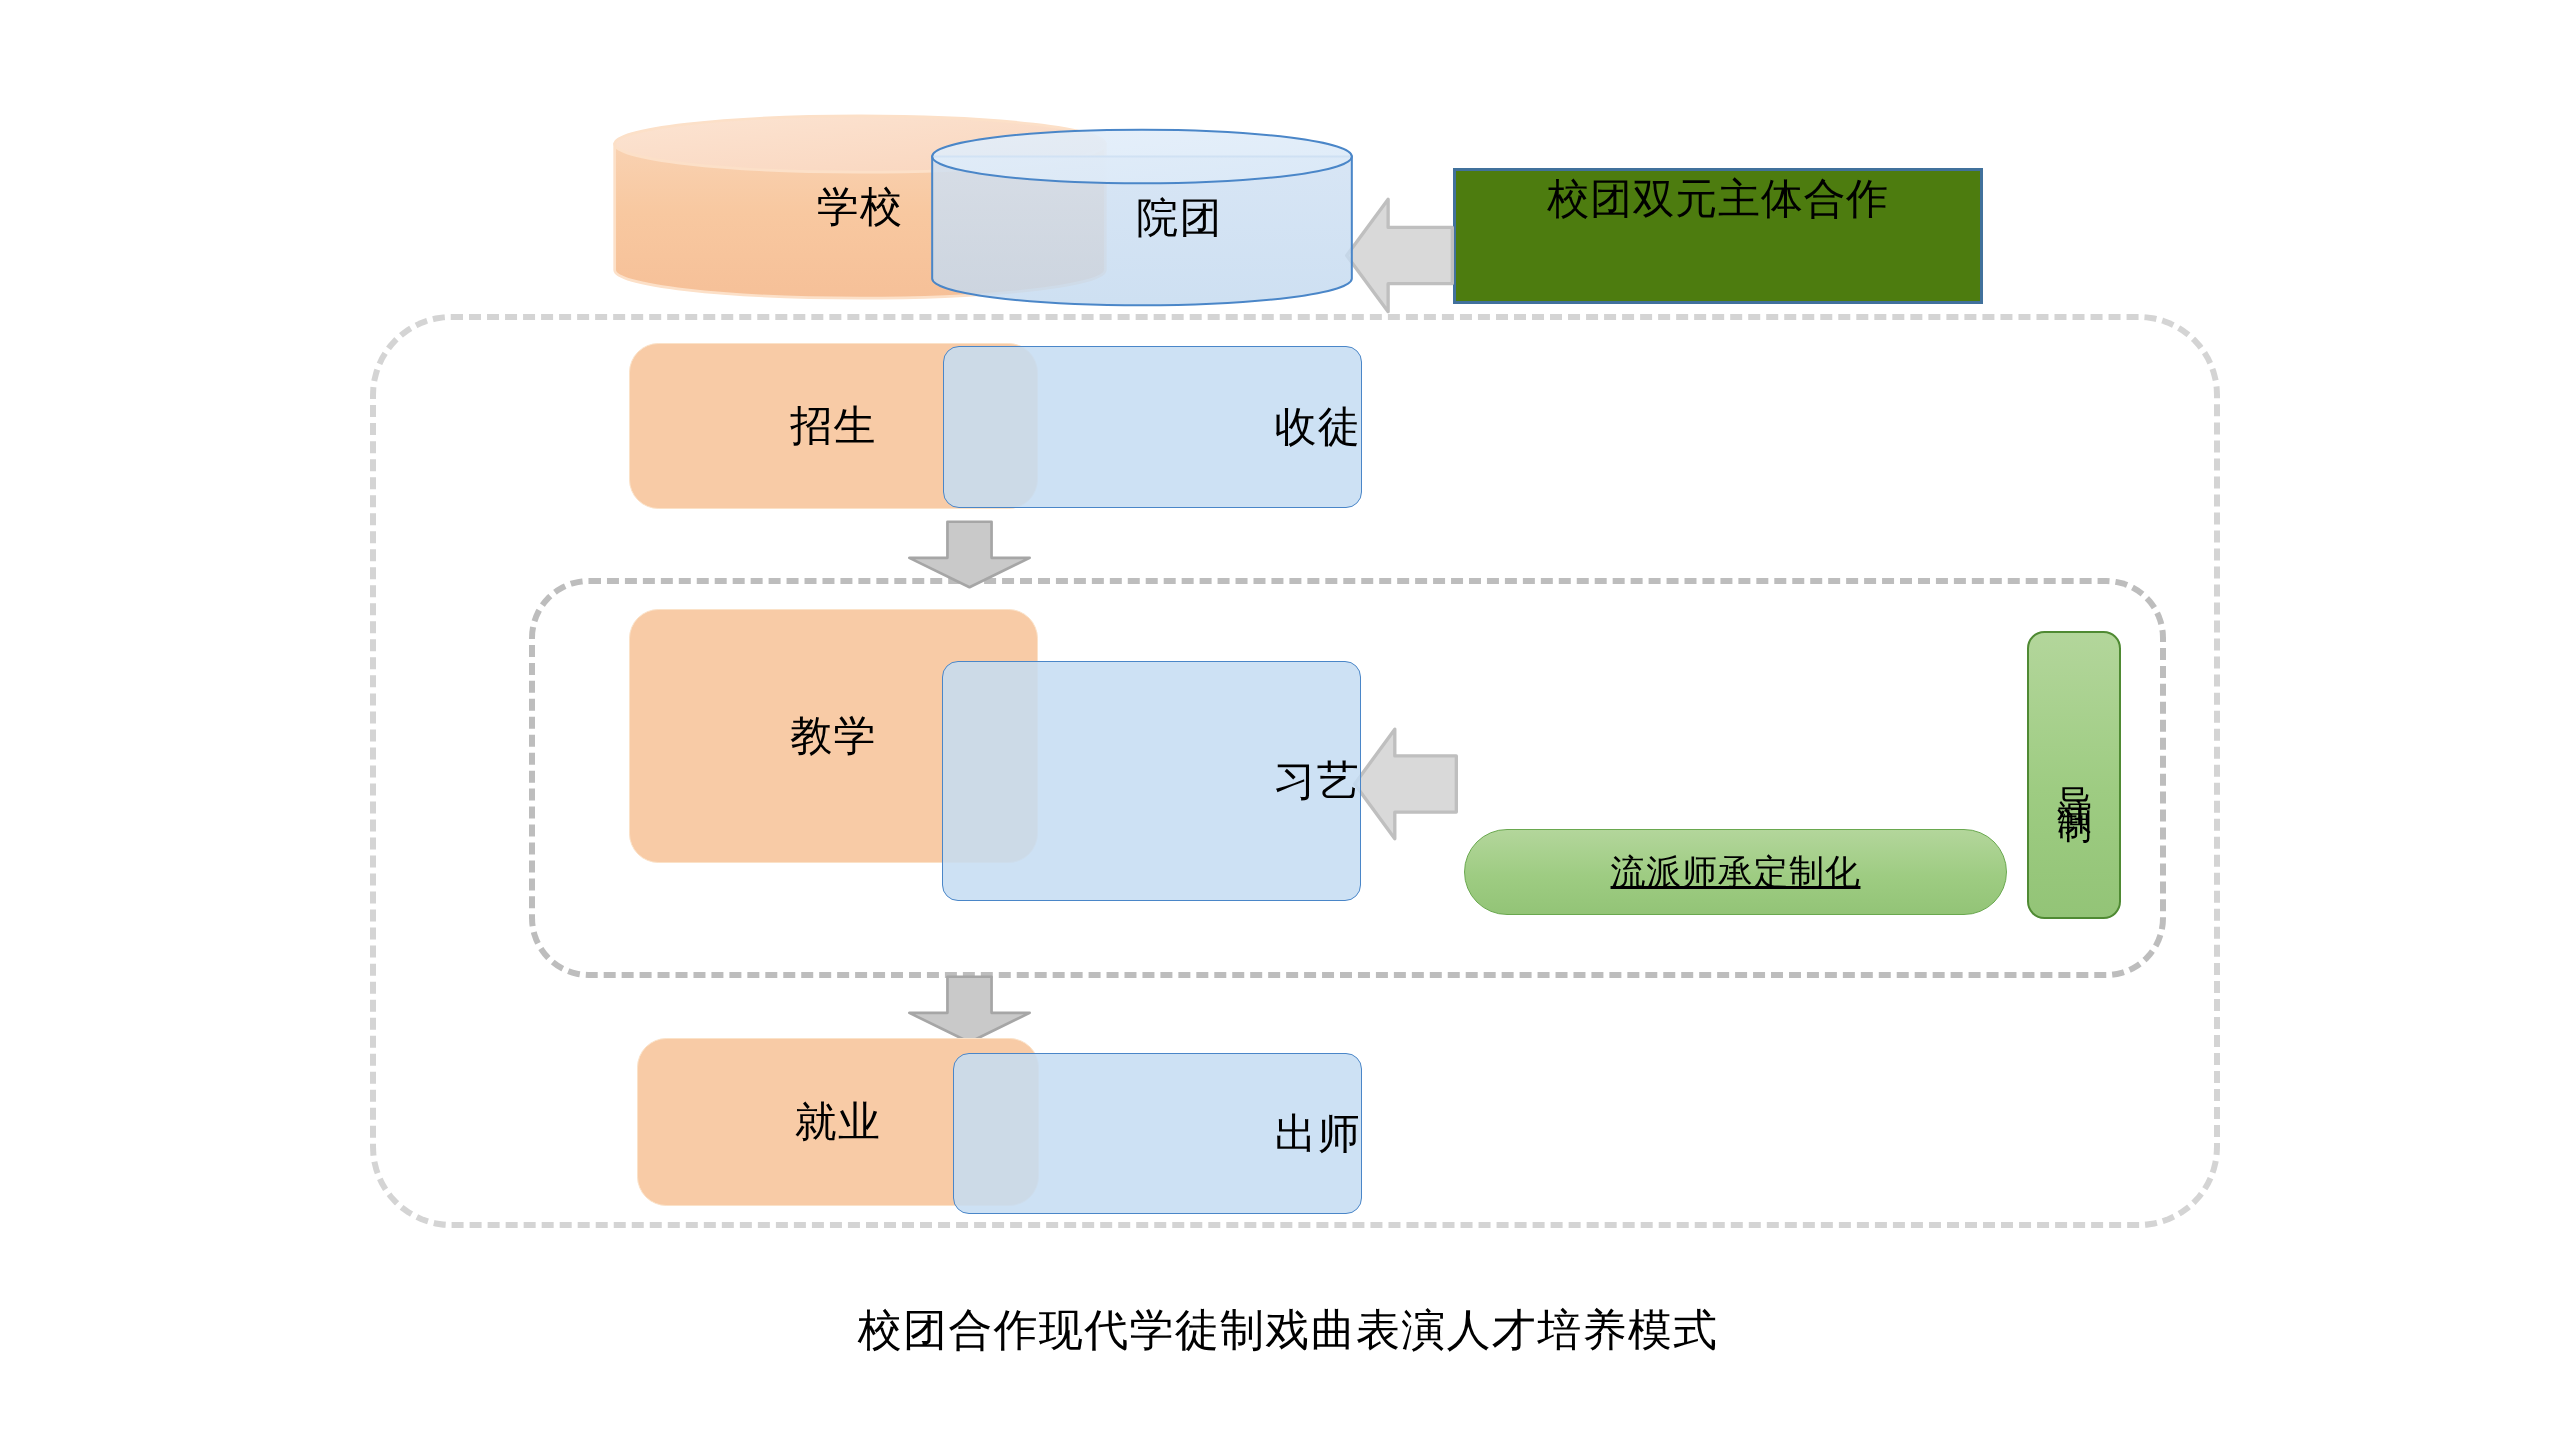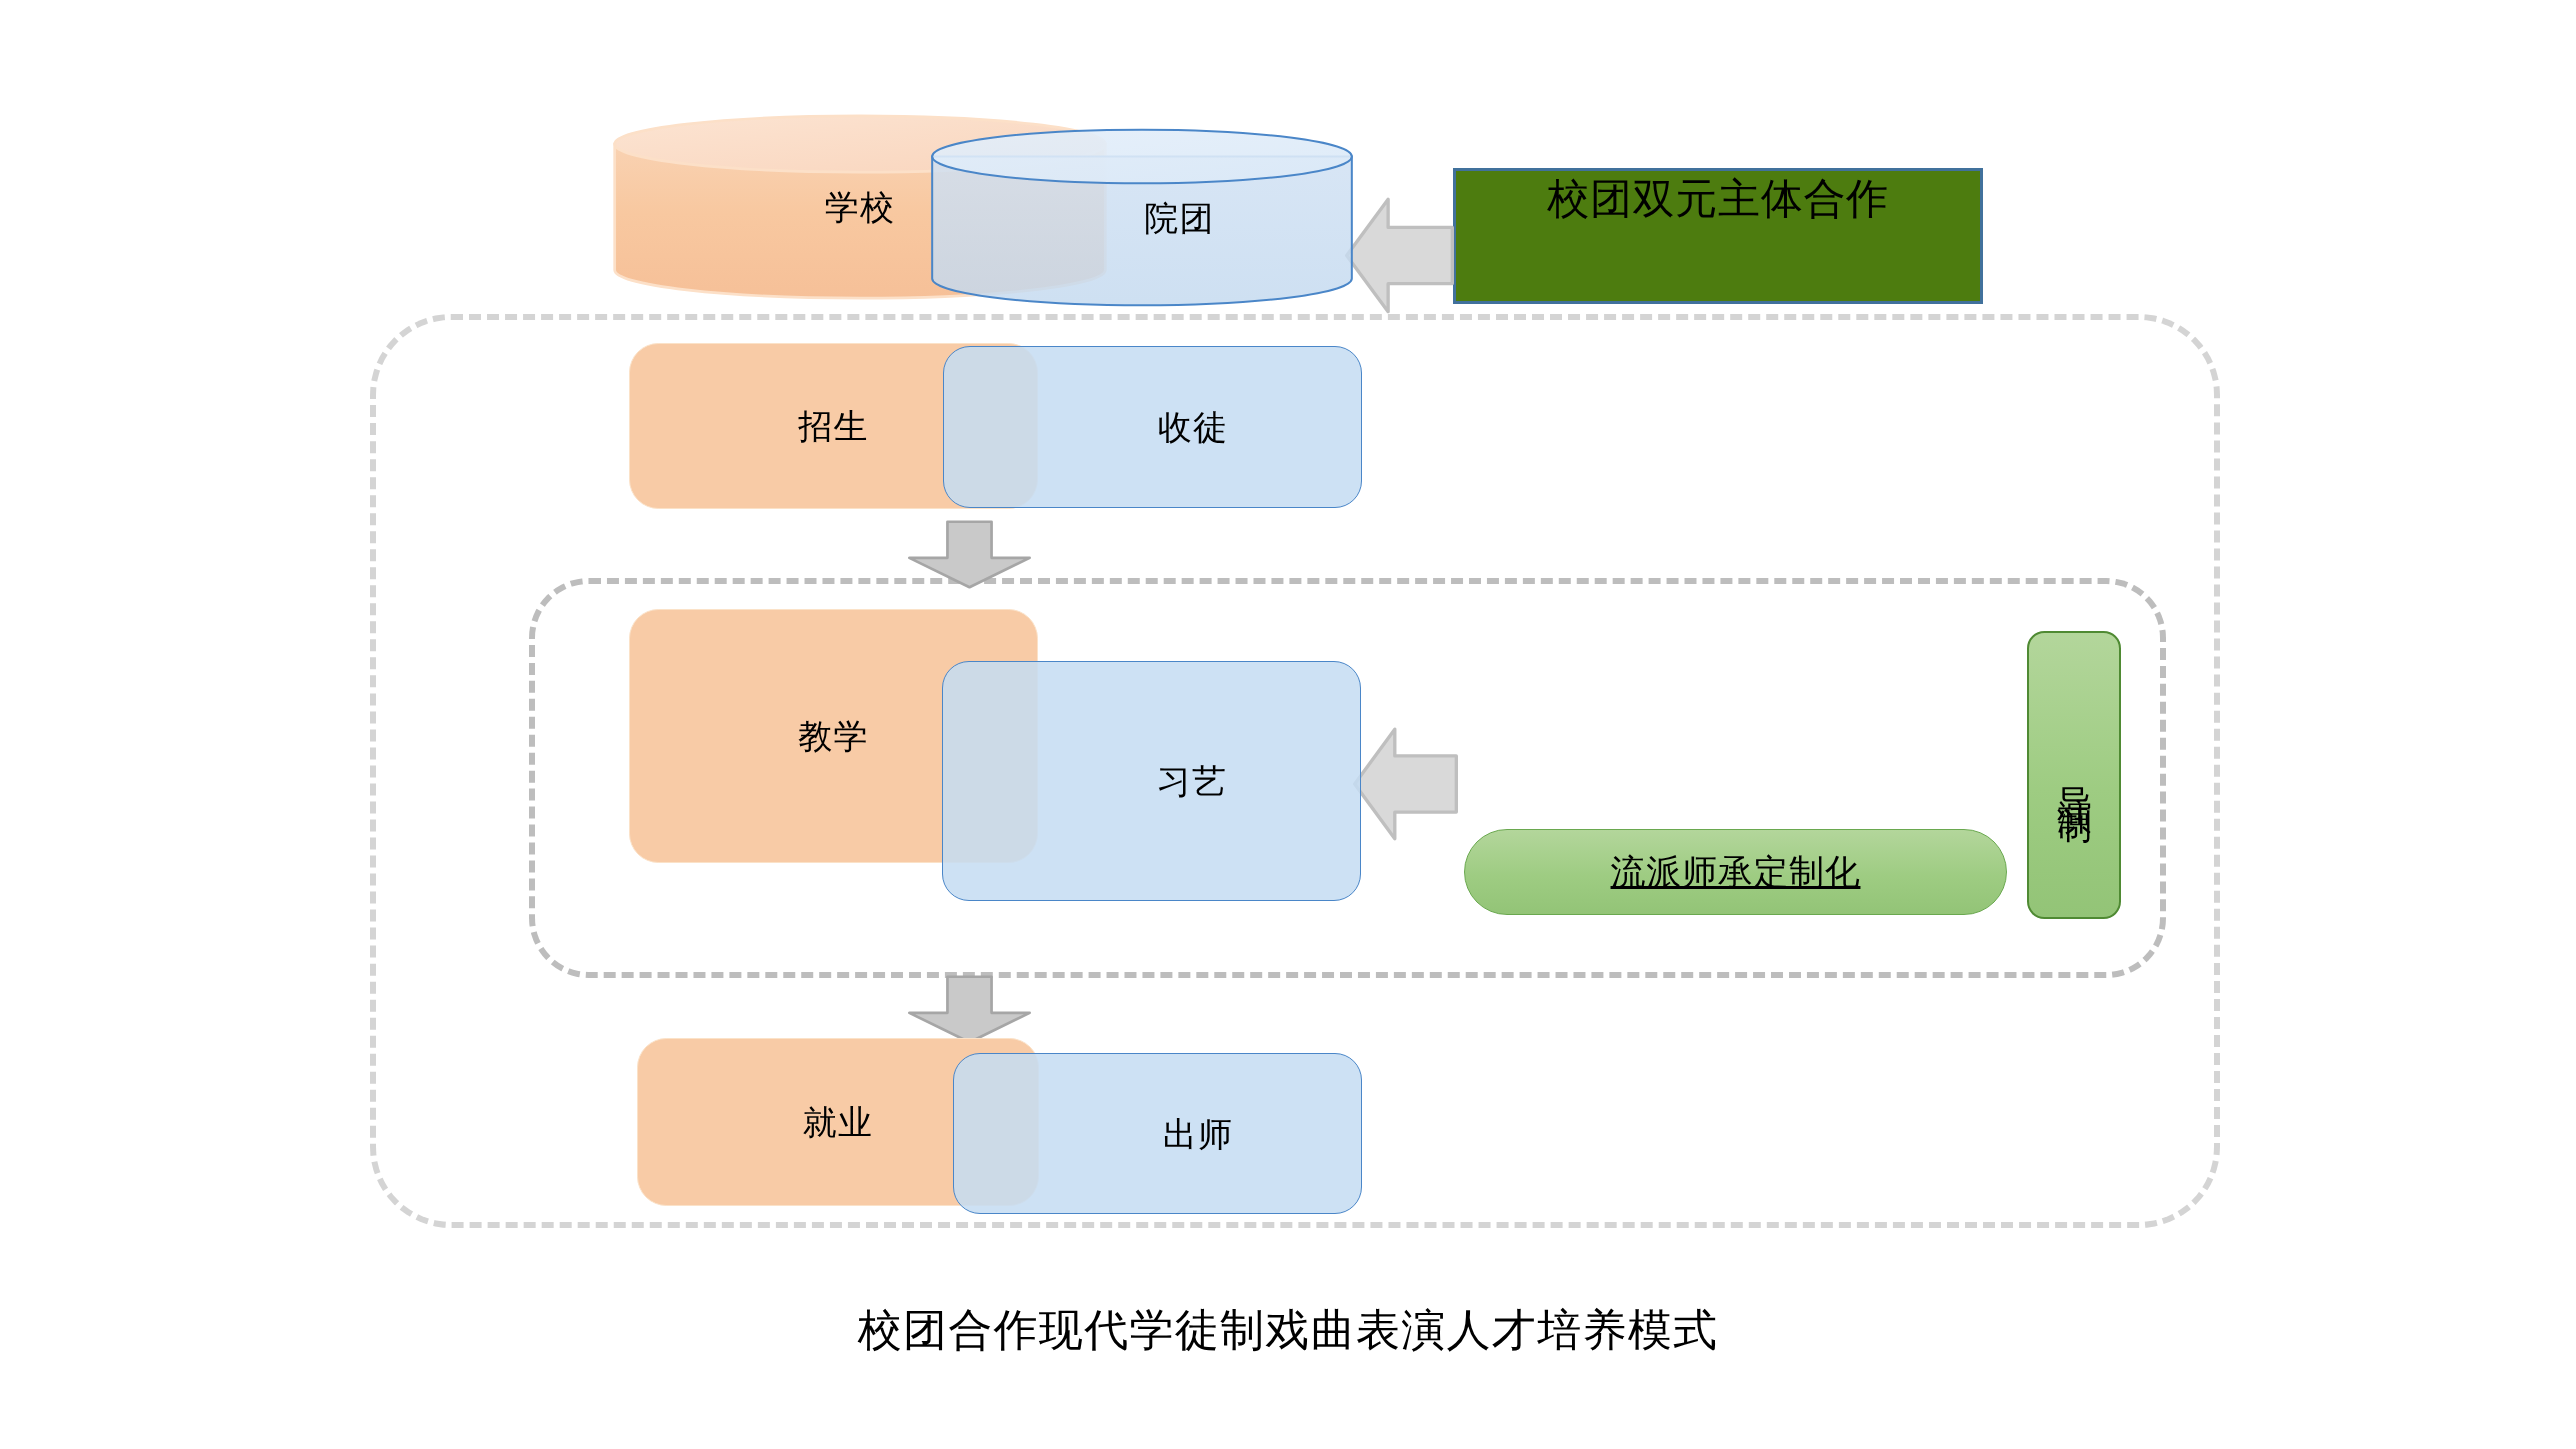--- a/index.html
+++ b/index.html
@@ -48,26 +48,27 @@
     margin-left: 8px;
   }
   .pbox-orange {
     background: #f8cba6;
     border: 1.3px solid #fbe2c8;
     border-radius: 29.5px;
   }
   .pbox-blue {
     background: #c5dcf2;
     border: 1.3px solid #4a86c8;
-    border-radius: 27px;
+    border-radius: 16px;
+    justify-content: flex-end;
   }
   .pbox-blue.translucent { background: rgba(197,220,242,0.86); }
 
   .pbox-label {
-    font-size: 34px;
+    font-size: 42px;
     color: #000000;
     line-height: 1;
     letter-spacing: 1.3px;
     white-space: nowrap;
   }
 
   
   .pill {
     position: absolute;
     box-sizing: border-box;

